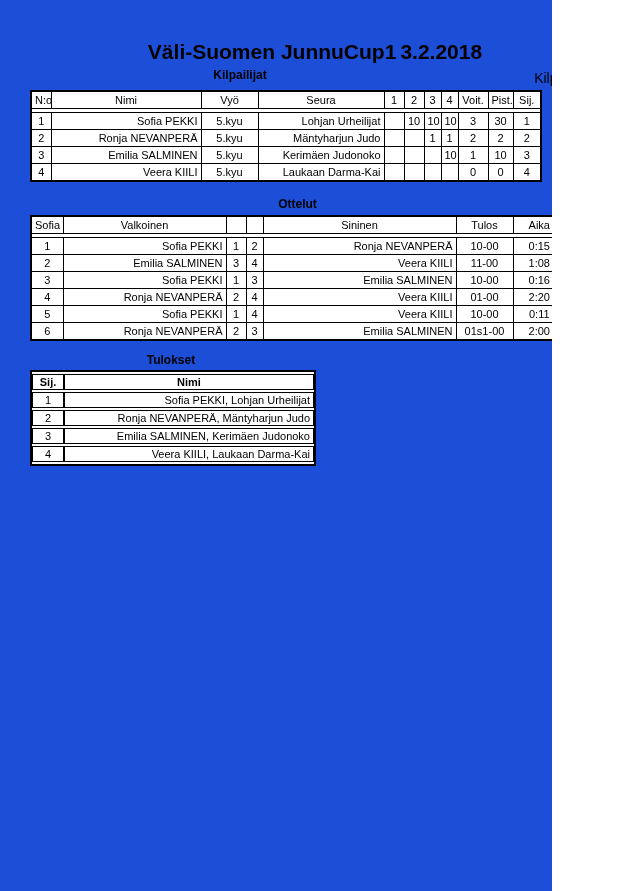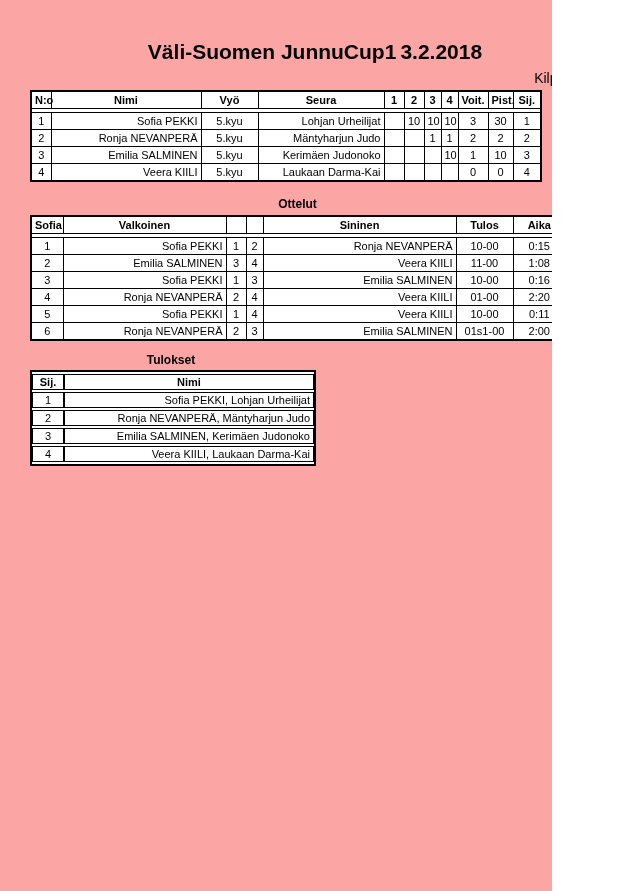--- a/index.html
+++ b/index.html
@@ -1,20 +1,20 @@
 <!DOCTYPE html>
 <html><head>
 <meta charset="utf-8">
 <style>
   html,body{margin:0;padding:0;}
   body{
     width:630px;height:891px;background:#ffffff;color:#000;
     font-family:"Liberation Sans","DejaVu Sans",sans-serif;
   }
-  .page{position:relative;width:552px;height:891px;background:#fca5a5;overflow:hidden;}
+  .page{position:relative;width:552px;height:891px;background:#1d4ed8;overflow:hidden;}
 
   .title{
     position:absolute;top:40px;left:0;width:630px;
     display:flex;justify-content:center;align-items:baseline;
     font-weight:bold;font-size:21px;white-space:nowrap;
   }
   .title .t2{margin-left:4px;}
   .title .t3{margin-left:40px;}
 
   .sec-heading{position:absolute;font-weight:bold;font-size:12px;text-align:center;}
@@ -25,21 +25,21 @@
   .note{position:absolute;top:70px;left:445px;width:160px;text-align:right;font-size:14px;}
 
   table.tbl{
     position:absolute;table-layout:fixed;border-collapse:collapse;
     border:2px solid #000;font-size:11px;background:#fff;
   }
   .tbl th,.tbl td{
     border:1px solid #000;padding:0 3px;height:16px;
     white-space:nowrap;vertical-align:middle;
   }
-  .tbl th{font-weight:bold;text-align:center;}
+  .tbl th{font-weight:normal;text-align:center;}
   .tbl tr.gap td{height:3px;padding:0;border-left:0;border-right:0;}
 
   table.tbl3{
     position:absolute;table-layout:fixed;border-collapse:separate;border-spacing:0 2px;
     border:2px solid #000;font-size:11px;background:#fff;
   }
   .tbl3 th,.tbl3 td{
     border:1px solid #000;padding:0 3px;height:14px;
     white-space:nowrap;vertical-align:middle;
   }
@@ -55,20 +55,21 @@
 </head>
 <body>
 
 <div class="page">
 
   <div class="title">
     <span class="t1">Väli-Suomen JunnuCup1</span>
     <span class="t2">3.2.2018</span>
   </div>
 
+  <div class="sec-heading" id="h-kilp">Kilpailijat</div>
   <div class="note">Kilpailijat: 4</div>
 
   <table class="tbl" id="tbl-kilp">
     <colgroup>
       <col style="width:20px">
         <col style="width:150px">
         <col style="width:57px">
         <col style="width:126px">
       <col style="width:20px">
         <col style="width:20px">

